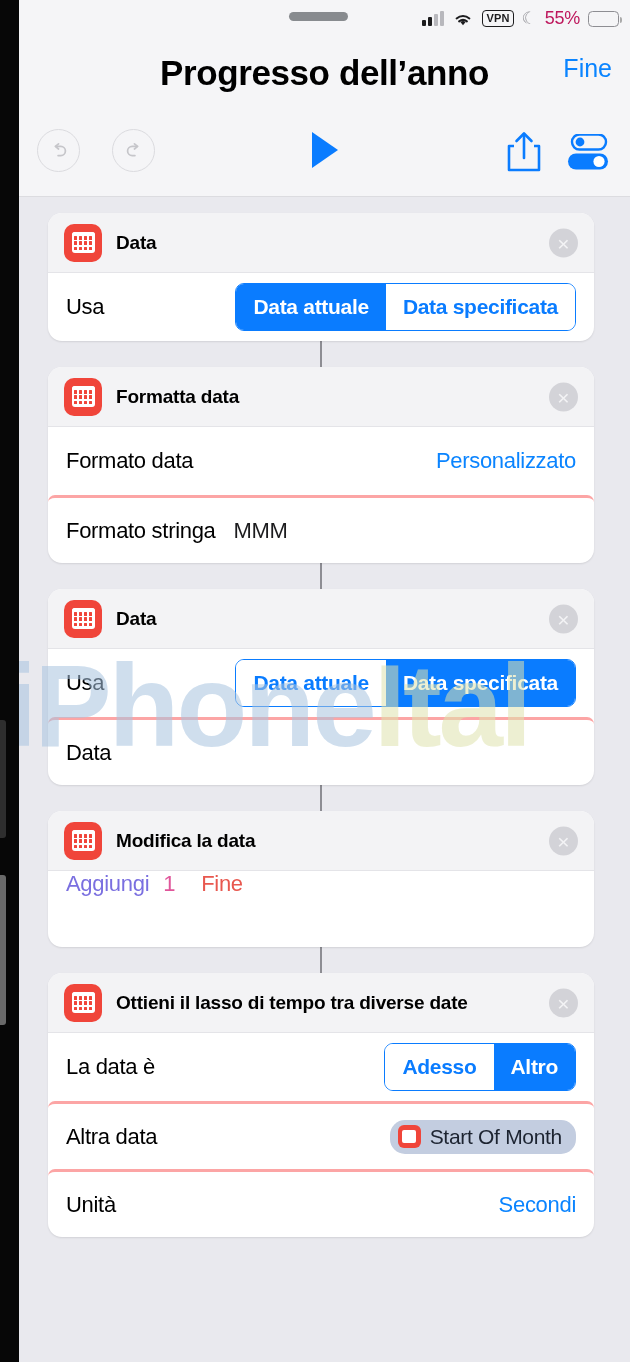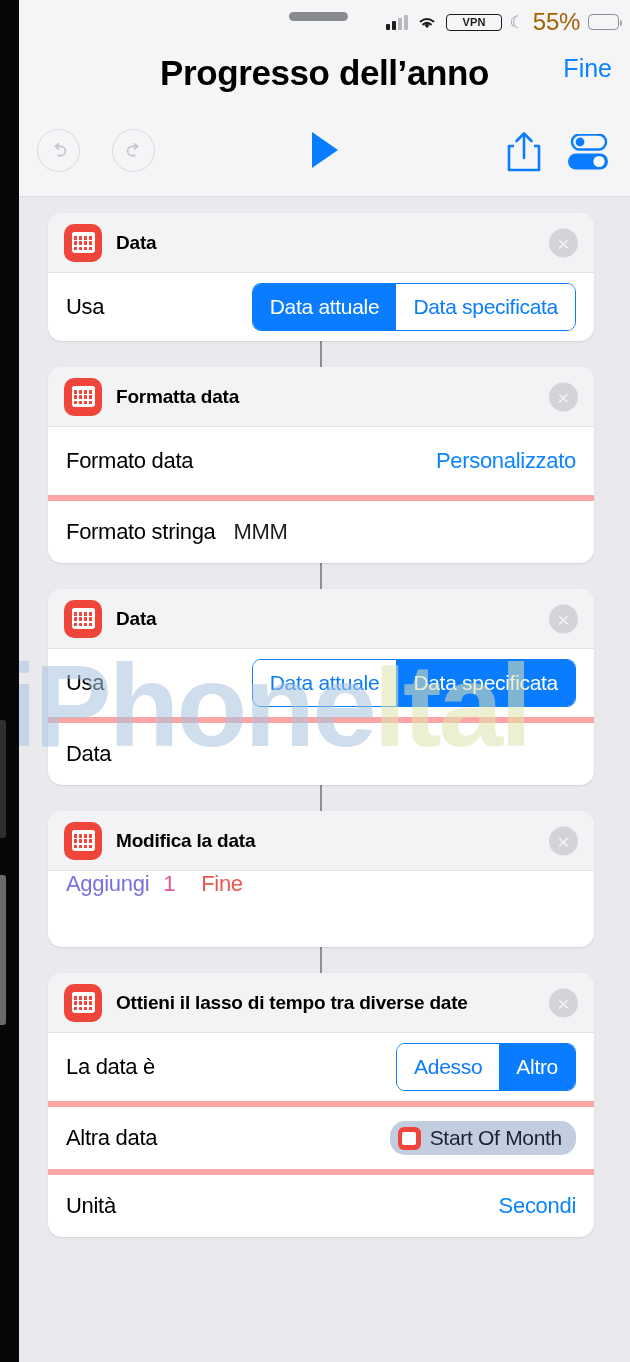--- a/index.html
+++ b/index.html
@@ -50,24 +50,24 @@
   }
   .sig-bars { display:flex; align-items:flex-end; gap:2px; height:15px; }
   .sig-bars i { width:4px; border-radius:1px; display:block; background:#1c1c1e; }
   .sig-bars i:nth-child(1){height:6px;}
   .sig-bars i:nth-child(2){height:9px;}
   .sig-bars i:nth-child(3){height:12px;background:#b8b8bd;}
   .sig-bars i:nth-child(4){height:15px;background:#b8b8bd;}
   .vpn-badge {
     font-size: 11px; font-weight: 700; letter-spacing: .2px;
     border: 1.6px solid #1c1c1e; border-radius: 4px;
-    padding: 0px 15px 1px; line-height: 14px; color:#1c1c1e;
+    padding: 0px 3px 1px; line-height: 14px; color:#1c1c1e;
   }
   .moon { color:#9b9ba0; font-size:17px; line-height:17px; }
-  .batt-pct { font-size:24px; font-weight:500; color:#a16207; letter-spacing:-.3px; }
+  .batt-pct { font-size:18px; font-weight:500; color:#be185d; letter-spacing:-.3px; }
   .batt {
     position: relative; width: 31px; height: 16px;
     border: 1.8px solid #8e8e93; border-radius: 4.5px; padding: 1.6px;
   }
   .batt .fill { height: 100%; width: 55%; background: #111; border-radius: 2px; }
   .batt:after {
     content:""; position:absolute; right:-4px; top:5px;
     width:2.5px; height:6px; background:#aaa; border-radius:0 2px 2px 0;
   }
   
@@ -146,38 +146,39 @@
     position: absolute; right: 16px; top: 50%; transform: translateY(-50%);
     width: 29px; height: 29px; border-radius: 50%;
     background: #d3d3d8; color: #f3f3f5;
     display:flex; align-items:center; justify-content:center;
     font-size: 21px; line-height: 1; font-weight: 400;
   }
   .row {
     position: relative; display: flex; align-items: center;
     min-height: 68px; padding: 0 18px;
   }
-  .row + .row { border-top: 6px solid #fca5a5; }
+  .row + .row { border-top: 3px solid #fca5a5; border-radius: 7px; }
   .row-label {
     font-size: 22px; color: #000; letter-spacing: -.3px;
   }
   .row-right {
     margin-left: auto; display:flex; align-items:center; gap: 12px;
   }
   .row-value-blue { font-size: 22px; color: #0a84ff; letter-spacing: -.3px; margin-left: 24px; }
   .row-value-plain { font-size: 22px; color: #1c1c1e; letter-spacing: -.3px; }
   
   .segmented {
     display: flex; border-radius: 9px; overflow: hidden;
     border: 1.5px solid #0a7cff;
   }
   .segmented .seg {
     font-size: 21px; padding: 11px 17px; text-align:center;
     color: #0a7cff; background: #fff; letter-spacing: -.3px;
     white-space: nowrap;
+    font-weight: bold;
   }
   .segmented .seg.active { background: #0a7cff; color: #fff; }
   
   .token {
     display: inline-flex; align-items: center; gap: 9px;
     background: #c3cde0; border-radius: 15px;
     padding: 5px 14px 5px 8px;
   }
   .token .tok-icon {
     width: 23px; height: 23px; border-radius: 6px; background: #f0453a;

